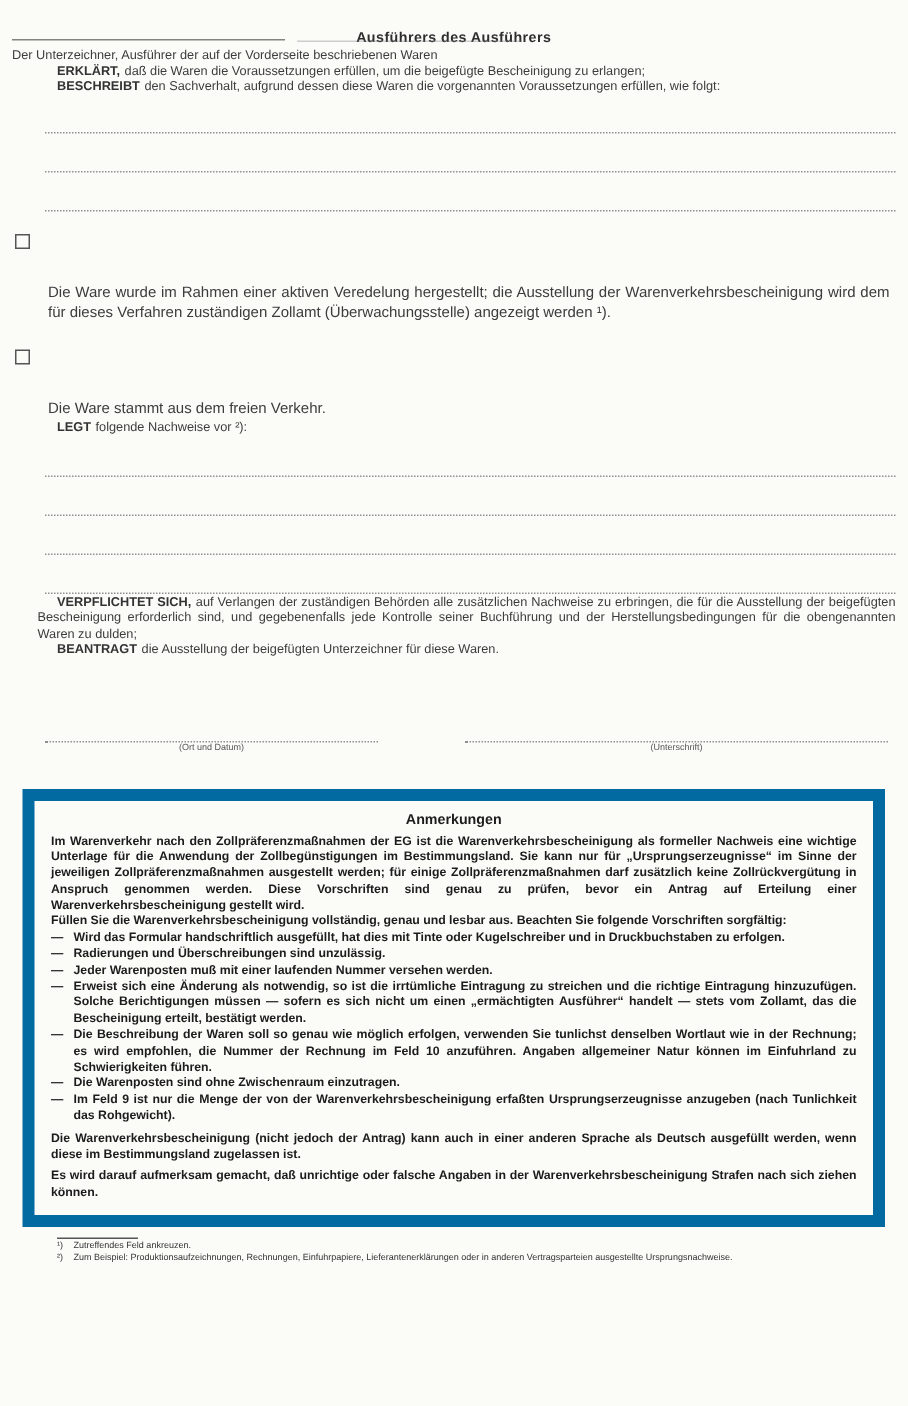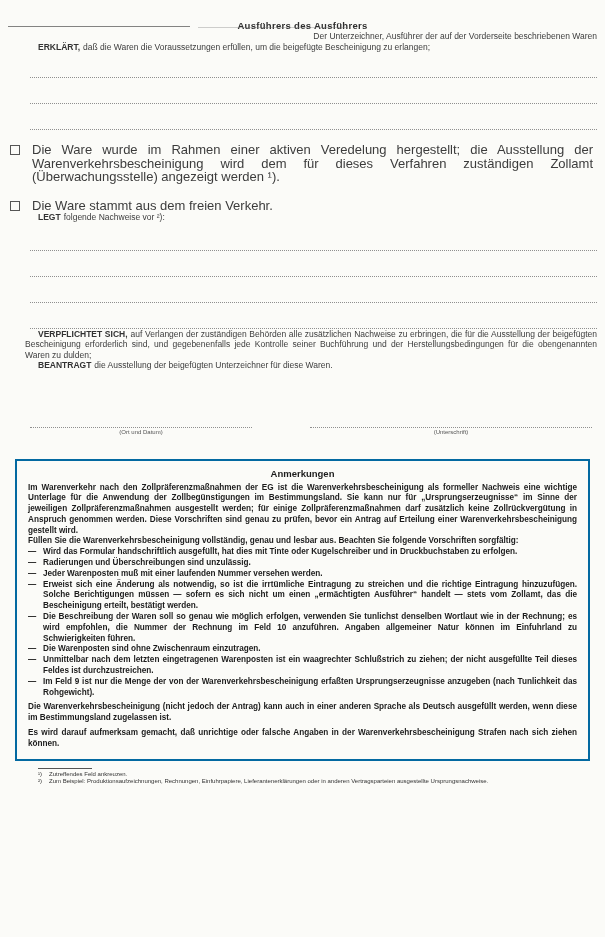--- a/index.html
+++ b/index.html
@@ -14,46 +14,46 @@
   .page { position: relative; width: 605px; height: 937px; box-sizing: border-box; padding: 0 8px; }
 
   .artifact-line  { position: absolute; top: 6px; left: 8px;  width: 182px; border-top: 1.6px solid rgba(80,80,80,.7); }
   .artifact-line2 { position: absolute; top: 7px; left: 198px; width: 150px; border-top: 1px solid rgba(120,120,120,.35); }
 
   .doc-title { margin: 20px 0 0; text-align: center; font-size: 9.5px; font-weight: bold; letter-spacing: .3px; color: #2e2e2e; }
 
   p.line { margin: 0; font-size: 8.5px; line-height: 10.5px; }
   .lead  { font-weight: bold; color: #333; margin-right: 3px; padding-left: 30px; }
 
-  .intro      { margin-top: 21px; text-align: right; }
+  .intro      { margin-top: 21px; }
   .erklaert   { margin-top: 17px; }
   .beschreibt { margin-top: 19px; }
 
   .fill-group-1 { margin-left: 22px; }
   .fill-group-2 { margin-left: 22px; }
   .fill-line    { border-bottom: 1px dotted #8f8f8f; height: 25px; }
   .fill-line.tall { height: 27px; }
 
   .cb-row   { display: flex; align-items: flex-start; margin: 13px 0 0 2px; }
   .cb-row-2 { margin-top: 15px; }
   .cb-box   { flex: none; width: 8px; height: 8px; border: 1px solid #555; margin: 2px 12px 0 0; background: transparent; }
-  .cb-label { font-size: 13px; line-height: 13.5px; text-align: justify; margin-right: 4px; }
+  .cb-label { font-size: 10px; line-height: 13.5px; text-align: justify; margin-right: 4px; margin-top: 35px; }
 
   .legt { margin-top: 13px; }
 
   .verpflichtet { margin-top: 17px; padding-left: 17px; text-indent: -17px; text-align: justify; line-height: 11.5px; margin-right: 1px; }
   .beantragt    { margin-top: 11px; }
 
   .sig-row   { display: flex; margin-top: 46px; }
   .sig-left  { margin-left: 22px; width: 222px; }
   .sig-right { margin-left: 58px; width: 282px; }
   .sig-line  { border-bottom: 1px dotted #8f8f8f; height: 10px; }
   .sig-label { margin-top: 1px; text-align: center; font-size: 6px; color: #555; }
 
-  .anm { margin: 24px 7px 0; border: 2px solid #0369a1; padding: 7px 11px 9px; color: #1c1c1c; background: #fbfbf8; }
+  .anm { margin: 24px 7px 0; border: 8px solid #0369a1; padding: 7px 11px 9px; color: #1c1c1c; background: #fbfbf8; }
   .anm-title { margin: 0 0 4px; text-align: center; font-size: 9.5px; font-weight: bold; }
   .anm p { margin: 0; font-size: 8.2px; line-height: 10.8px; font-weight: 600; text-align: justify; }
   .anm-bullet { margin-top: 3px; padding-left: 15px; text-indent: -15px; }
   .b-dash { display: inline-block; width: 15px; text-indent: 0; }
   .anm-close { margin-top: 4px !important; }
 
   .fn-sep { margin: 7px 0 2px 30px; width: 54px; border-top: 1px solid #555; }
   .footnote { margin: 0 0 0 30px; padding-left: 11px; text-indent: -11px; font-size: 6px; line-height: 7.6px; color: #333; }
   .fn-marker { display: inline-block; width: 11px; text-indent: 0; }
 </style>
@@ -66,20 +66,23 @@
   <div class="artifact-line2"></div>
 
   <h1 class="doc-title">Ausführers des Ausführers</h1>
 
   <p class="line intro">Der Unterzeichner, Ausführer der auf der Vorderseite beschriebenen Waren</p>
 
   <p class="line erklaert">
     <b class="lead">ERKLÄRT,</b><span>daß die Waren die Voraussetzungen erfüllen, um die beigefügte Bescheinigung zu erlangen;</span>
   </p>
 
+  <p class="line beschreibt">
+    <b class="lead">BESCHREIBT</b><span>den Sachverhalt, aufgrund dessen diese Waren die vorgenannten Voraussetzungen erfüllen, wie folgt:</span>
+  </p>
 
   <div class="fill-group-1">
     <div class="fill-line"></div>
     <div class="fill-line"></div>
     <div class="fill-line"></div>
   </div>
 
   <div class="cb-row">
     <span class="cb-box"></span>
     <span class="cb-label">Die Ware wurde im Rahmen einer aktiven Veredelung hergestellt; die Ausstellung der Warenverkehrsbescheinigung wird dem für dieses Verfahren zuständigen Zollamt (Überwachungsstelle) angezeigt werden ¹).</span>
@@ -124,21 +127,20 @@
     <div class="anm-title">Anmerkungen</div>
     <p>Im Warenverkehr nach den Zollpräferenzmaßnahmen der EG ist die Warenverkehrsbescheinigung als formeller Nachweis eine wichtige Unterlage für die Anwendung der Zollbegünstigungen im Bestimmungsland. Sie kann nur für „Ursprungserzeugnisse“ im Sinne der jeweiligen Zollpräferenzmaßnahmen ausgestellt werden; für einige Zollpräferenzmaßnahmen darf zusätzlich keine Zollrückvergütung in Anspruch genommen werden. Diese Vorschriften sind genau zu prüfen, bevor ein Antrag auf Erteilung einer Warenverkehrsbescheinigung gestellt wird.</p>
     <p>Füllen Sie die Warenverkehrsbescheinigung vollständig, genau und lesbar aus. Beachten Sie folgende Vorschriften sorgfältig:</p>
 
     <p class="anm-bullet"><span class="b-dash">—</span><span>Wird das Formular handschriftlich ausgefüllt, hat dies mit Tinte oder Kugelschreiber und in Druckbuchstaben zu erfolgen.</span></p>
     <p class="anm-bullet"><span class="b-dash">—</span><span>Radierungen und Überschreibungen sind unzulässig.</span></p>
     <p class="anm-bullet"><span class="b-dash">—</span><span>Jeder Warenposten muß mit einer laufenden Nummer versehen werden.</span></p>
     <p class="anm-bullet"><span class="b-dash">—</span><span>Erweist sich eine Änderung als notwendig, so ist die irrtümliche Eintragung zu streichen und die richtige Eintragung hinzuzufügen. Solche Berichtigungen müssen — sofern es sich nicht um einen „ermächtigten Ausführer“ handelt — stets vom Zollamt, das die Bescheinigung erteilt, bestätigt werden.</span></p>
     <p class="anm-bullet"><span class="b-dash">—</span><span>Die Beschreibung der Waren soll so genau wie möglich erfolgen, verwenden Sie tunlichst denselben Wortlaut wie in der Rechnung; es wird empfohlen, die Nummer der Rechnung im Feld 10 anzuführen. Angaben allgemeiner Natur können im Einfuhrland zu Schwierigkeiten führen.</span></p>
     <p class="anm-bullet"><span class="b-dash">—</span><span>Die Warenposten sind ohne Zwischenraum einzutragen.</span></p>
-    <p class="anm-bullet"><span class="b-dash">—</span><span>Unmittelbar nach dem letzten eingetragenen Warenposten ist ein waagrechter Schlußstrich zu ziehen; der nicht ausgefüllte Teil dieses Feldes ist durchzustreichen.</span></p>
     <p class="anm-bullet"><span class="b-dash">—</span><span>Im Feld 9 ist nur die Menge der von der Warenverkehrsbescheinigung erfaßten Ursprungserzeugnisse anzugeben (nach Tunlichkeit das Rohgewicht).</span></p>
 
     <p class="anm-close">Die Warenverkehrsbescheinigung (nicht jedoch der Antrag) kann auch in einer anderen Sprache als Deutsch ausgefüllt werden, wenn diese im Bestimmungsland zugelassen ist.</p>
     <p class="anm-close">Es wird darauf aufmerksam gemacht, daß unrichtige oder falsche Angaben in der Warenverkehrsbescheinigung Strafen nach sich ziehen können.</p>
   </div>
 
   <div class="fn-sep"></div>
   <p class="footnote"><span class="fn-marker">¹)</span><span>Zutreffendes Feld ankreuzen.</span></p>
   <p class="footnote"><span class="fn-marker">²)</span><span>Zum Beispiel: Produktionsaufzeichnungen, Rechnungen, Einfuhrpapiere, Lieferantenerklärungen oder in anderen Vertragsparteien ausgestellte Ursprungsnachweise.</span></p>
 

